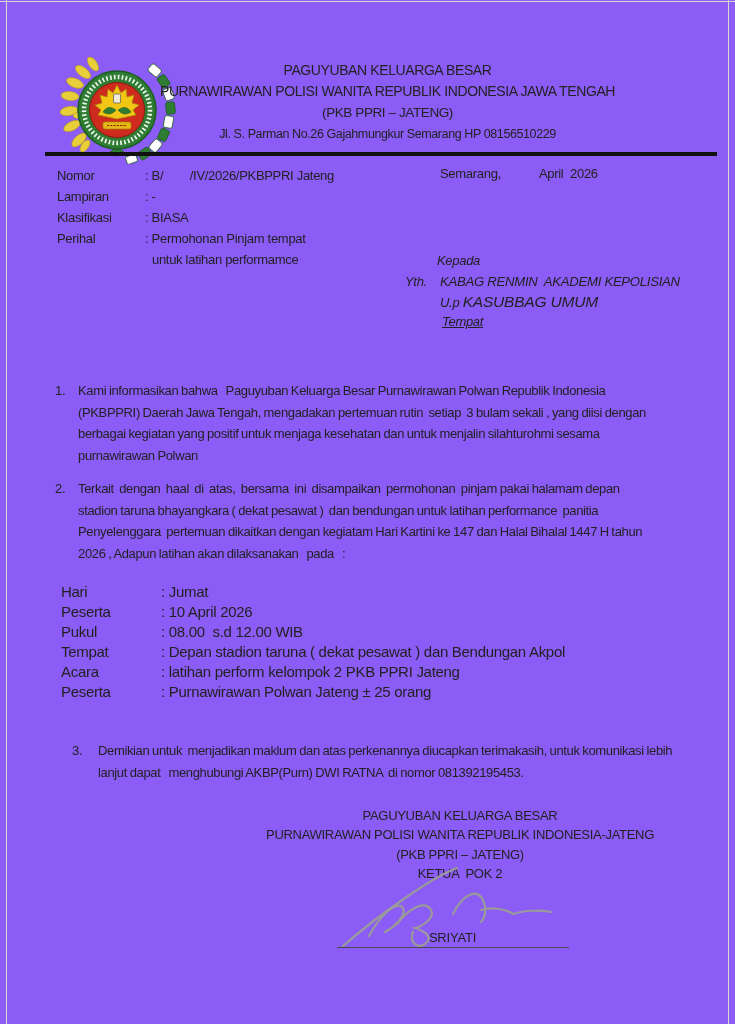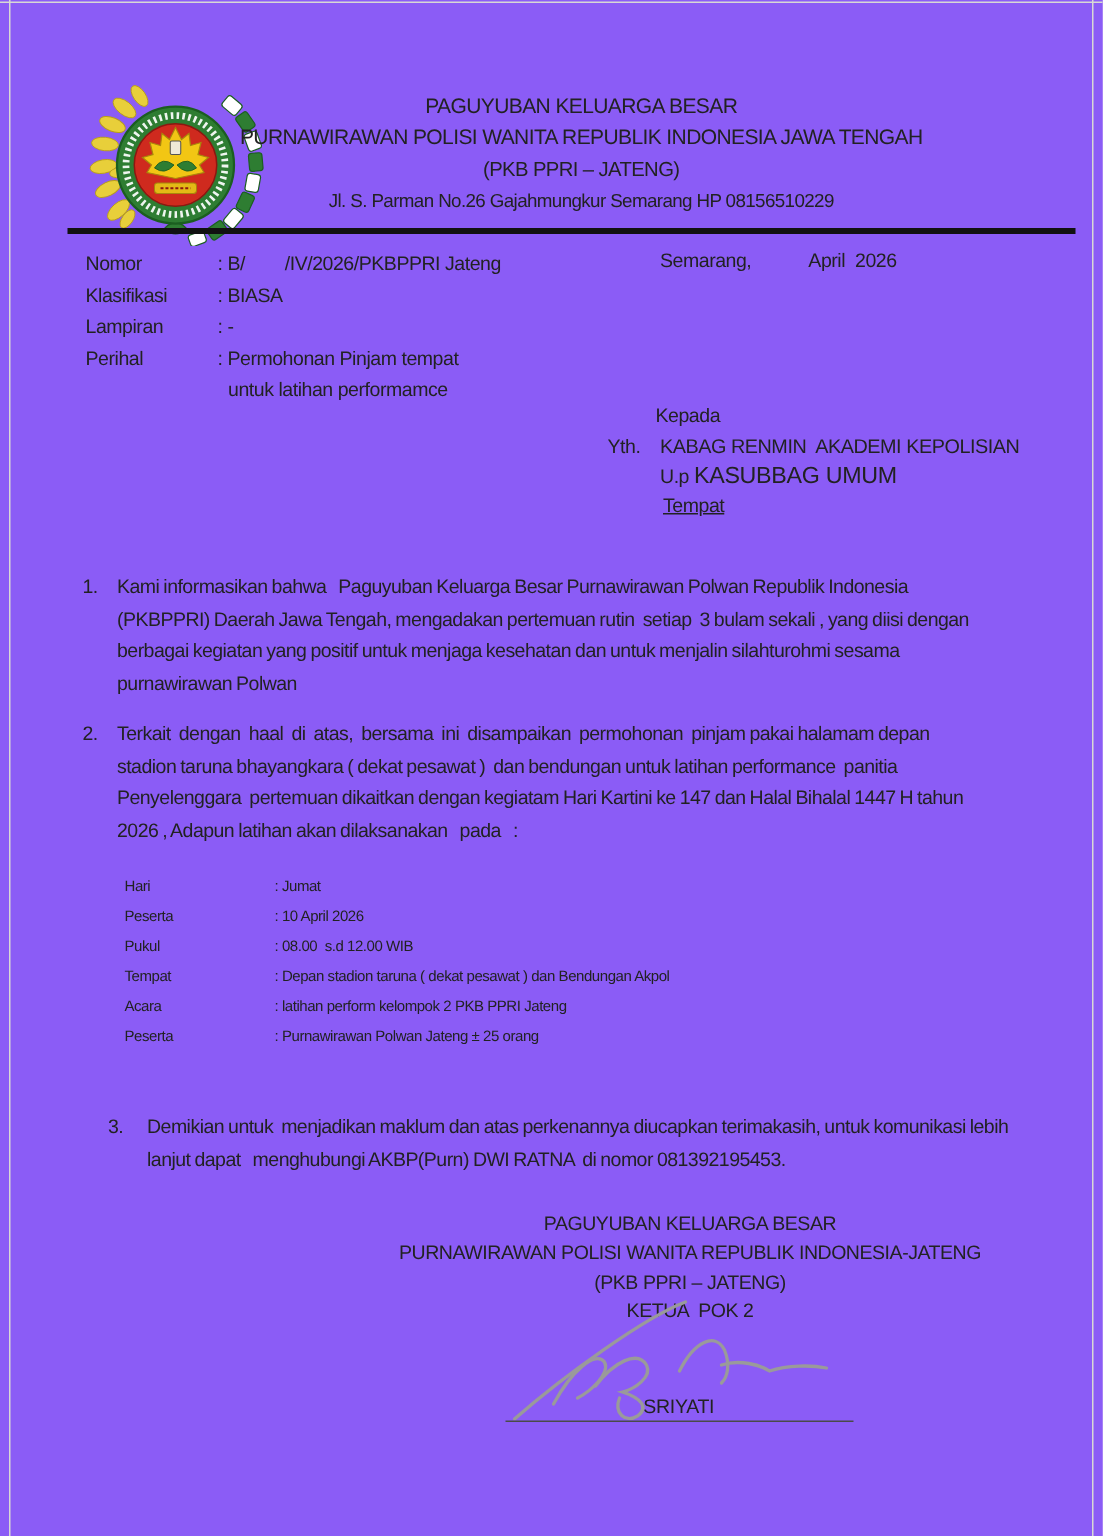--- a/index.html
+++ b/index.html
@@ -29,38 +29,38 @@
   
   .meta{left:57px;top:165px;font-size:13px;line-height:21px;letter-spacing:-0.3px;}
   .meta-row{display:flex;}
   .meta-label{width:88px;flex:0 0 88px;}
   .meta-cont{padding-left:95px;}
 
   .dateline{left:440px;top:166px;font-size:13px;letter-spacing:-0.3px;}
   .dateline .city{margin-right:38px;}
 
   
-  .recipient{left:405px;top:266px;font-size:13px;letter-spacing:-0.3px;}
+  .recipient{left:405px;top:250px;font-size:13px;letter-spacing:-0.3px;font-style:italic;}
   .rc-kepada{margin-left:32px;line-height:21px;}
   .rc-row{display:flex;line-height:21px;}
   .rc-yth{width:35px;flex:0 0 35px;}
   .rc-name{font-size:13.2px;}
   .rc-up{margin-left:35px;line-height:20px;}
   .rc-upname{font-size:15.5px;letter-spacing:-0.2px;}
   .rc-di{margin-left:37px;line-height:16px;letter-spacing:0.5px;}
   .rc-tempat{margin-left:37px;line-height:18px;text-decoration:underline;}
 
   
   .para{font-size:13px;line-height:21.5px;letter-spacing:-0.35px;word-spacing:-0.6px;}
   .para .num{position:absolute;left:0;top:0;}
   .para .lines{margin-left:23px;}
   .para3 .lines{margin-left:26px;}
 
   
-  .details{left:83px;top:582px;font-size:10px;line-height:20px;letter-spacing:-0.3px;}
+  .details{left:61px;top:582px;font-size:15px;line-height:20px;letter-spacing:-0.3px;}
   .d-row{display:flex;}
   .d-label{width:100px;flex:0 0 100px;}
 
   
   .sig-org{left:240px;top:806px;width:440px;text-align:center;
            font-size:13px;line-height:19.3px;letter-spacing:-0.3px;}
   .sig-svg{left:335px;top:866px;width:238px;height:84px;}
   .sig-namearea{left:330px;top:930px;width:245px;text-align:center;
                 font-size:13px;letter-spacing:-0.2px;}
   .sig-underline{height:1px;background:#4a4a4a;margin:2px auto 2px auto;width:232px;}
@@ -124,26 +124,26 @@
   </div>
 
   <div class="abs rule"></div>
 
   <div class="abs meta">
     <div class="meta-row">
       <span class="meta-label">Nomor</span>
       <span class="t">: B/        /IV/2026/PKBPPRI Jateng</span>
     </div>
     <div class="meta-row">
+      <span class="meta-label">Lampiran</span>
+      <span class="t">: -</span>
+    </div>
+    <div class="meta-row">
       <span class="meta-label">Klasifikasi</span>
       <span class="t">: BIASA</span>
-    </div>
-    <div class="meta-row">
-      <span class="meta-label">Lampiran</span>
-      <span class="t">: -</span>
     </div>
     <div class="meta-row">
       <span class="meta-label">Perihal</span>
       <span class="t">: Permohonan Pinjam tempat</span>
     </div>
     <div class="meta-cont t">untuk latihan performamce</div>
   </div>
 
   <div class="abs dateline">
     <span class="city">Semarang,</span><span class="t">April  2026</span>

